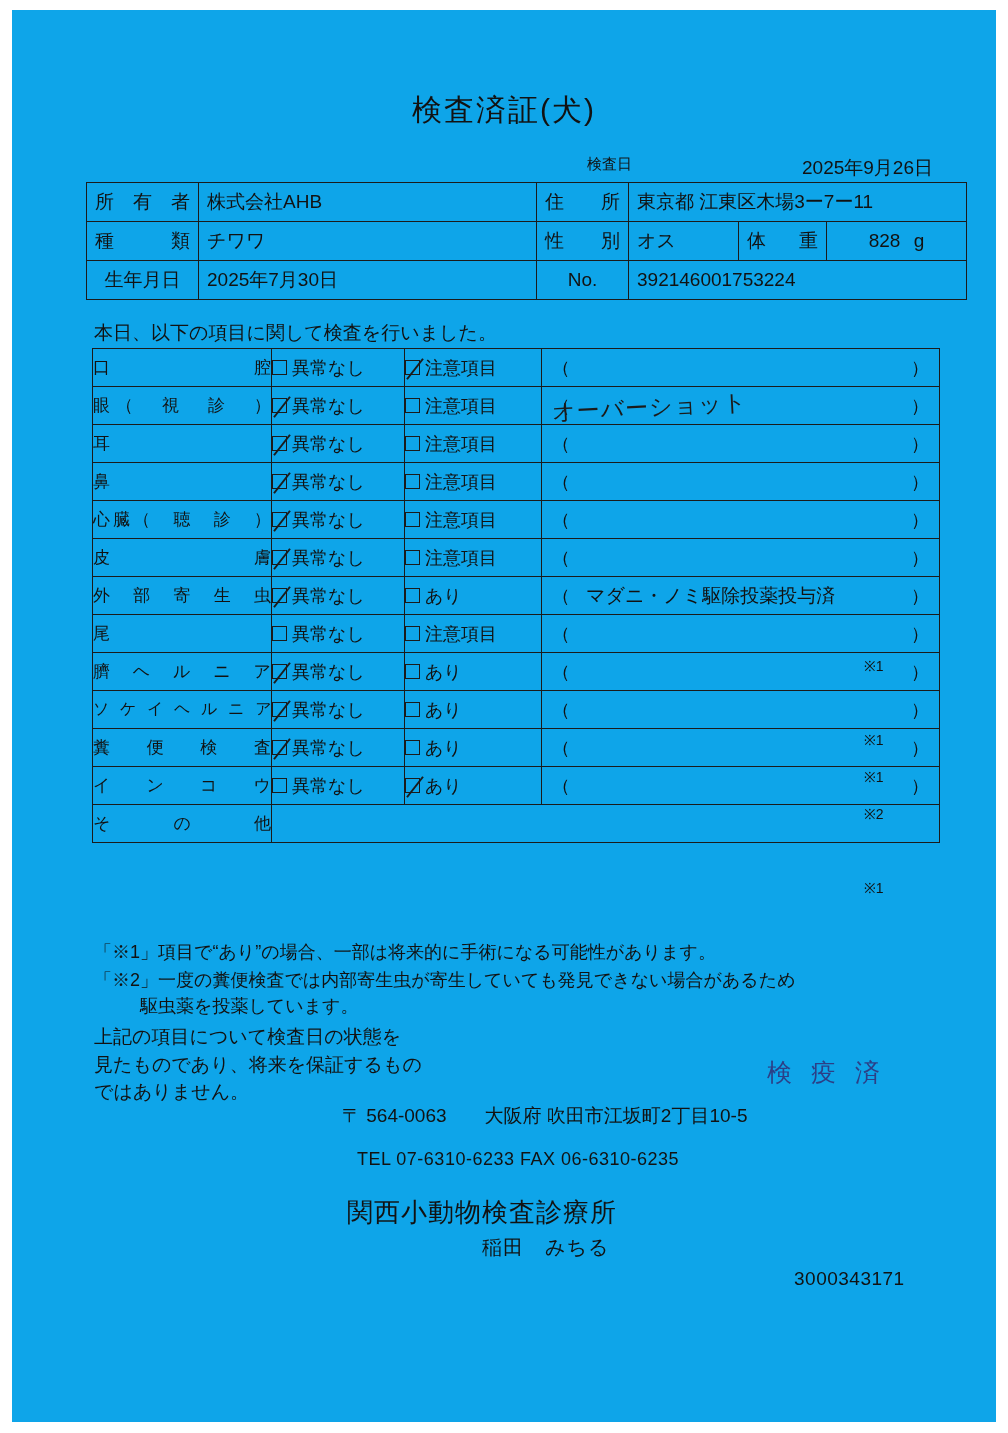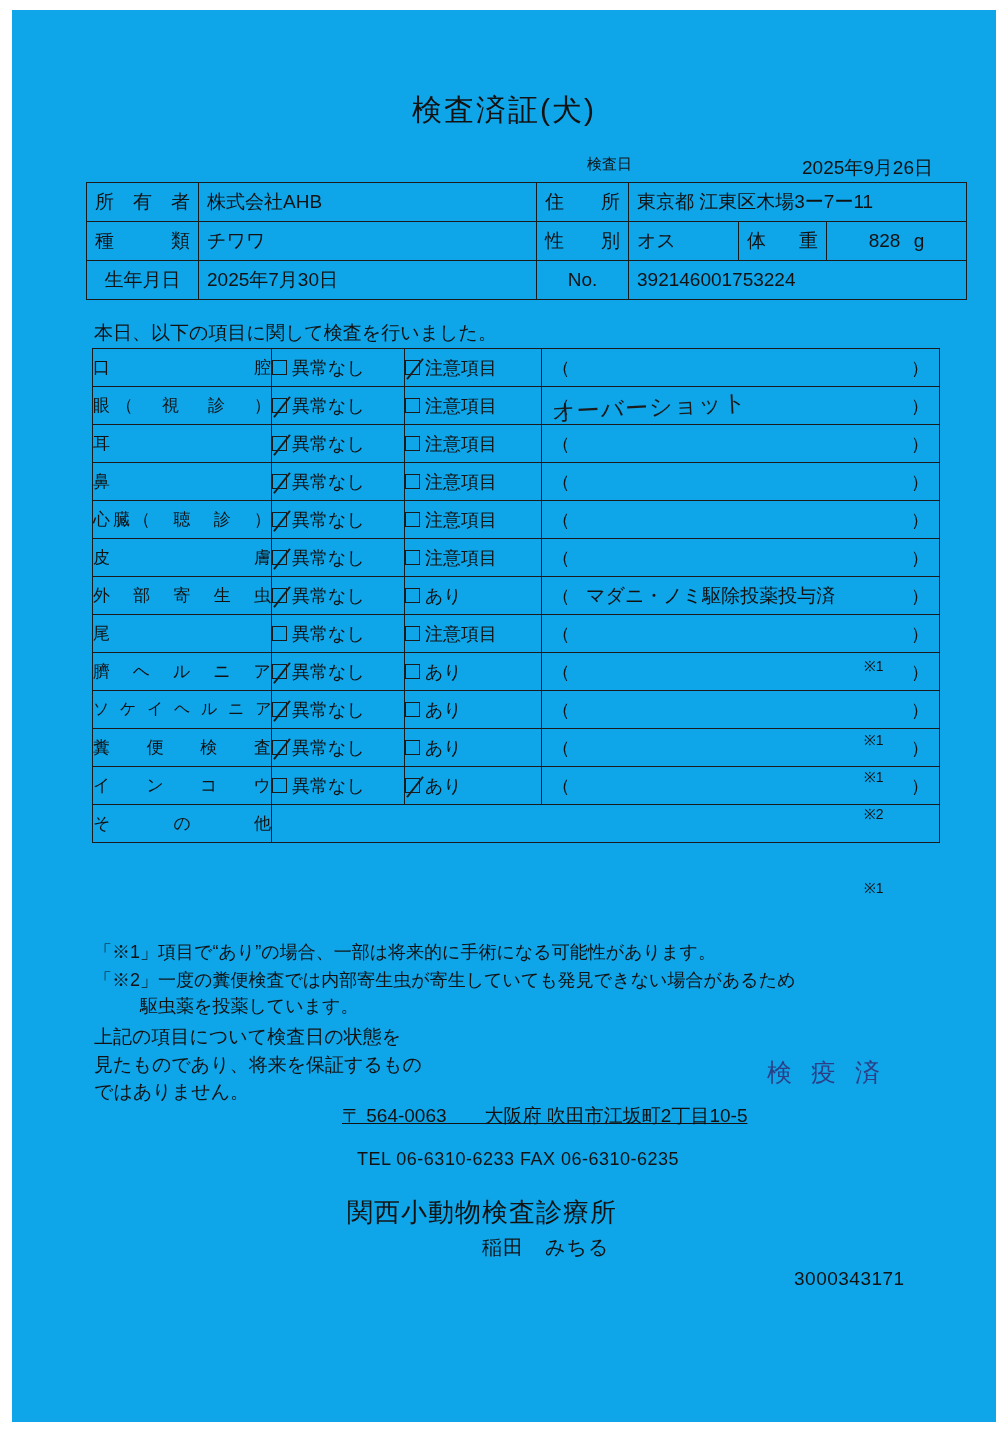--- a/index.html
+++ b/index.html
@@ -192,21 +192,20 @@
     color: #2c3f86;
     margin-left: 39px;
   }
 
   .addr {
     position: absolute;
     left: 330px;
     top: 1093px;
     font-size: 19px;
     color: #121212;
-    text-decoration: underline;
   }
   .tel {
     position: absolute;
     left: 345px;
     top: 1139px;
     font-size: 18px;
     color: #121212;
     letter-spacing: 0.5px;
   }
   .clinic {
@@ -409,21 +408,21 @@
 
     <div class="stmt">
       <div>上記の項目について検査日の状態を</div>
       <div>見たものであり、将来を保証するもの</div>
       <div>ではありません。</div>
     </div>
 
     <div class="stamp">検 疫 済</div>
 
     <div class="addr">〒 564-0063　　大阪府 吹田市江坂町2丁目10-5</div>
-    <div class="tel">TEL 06-6310-6233  FAX 06-6310-6235</div>
+    <div class="tel">TEL 07-6310-6233  FAX 06-6310-6235</div>
     <div class="clinic">関西小動物検査診療所</div>
     <div class="doctor">稲田　みちる</div>
     <div class="serial">3000343171</div>
 
   <span class="aster" style="top: 646px;">※1</span>
       <span class="aster" style="top: 720px;">※1</span>
       <span class="aster" style="top: 757px;">※1</span>
       <span class="aster" style="top: 794px;">※2</span>
       <span class="aster" style="top: 868px;">※1</span>
     </div>

